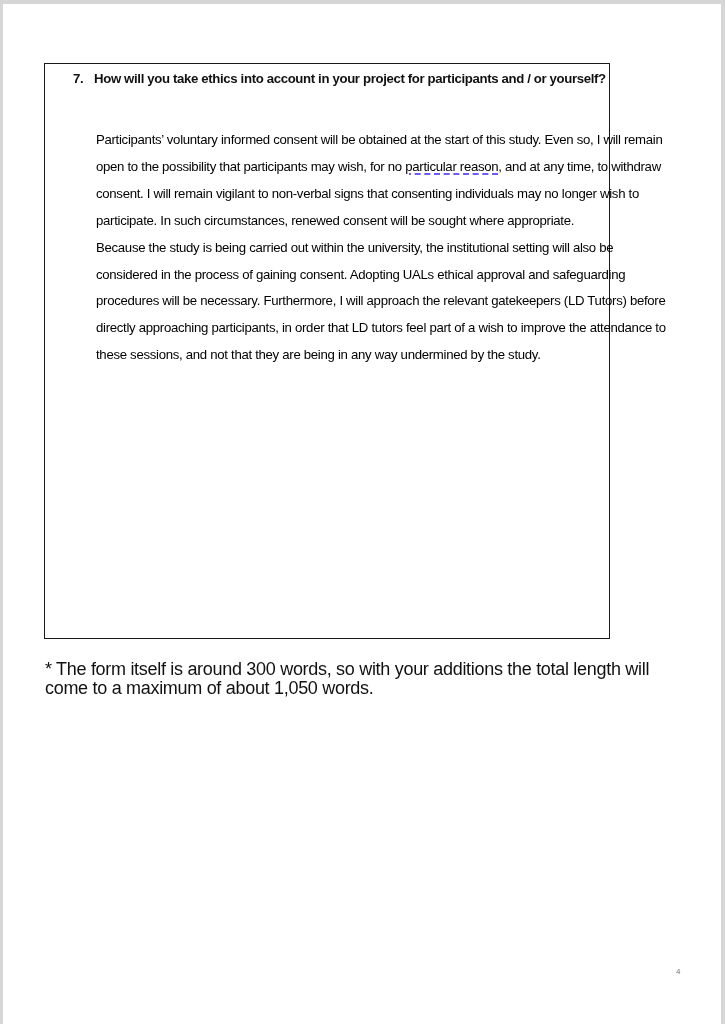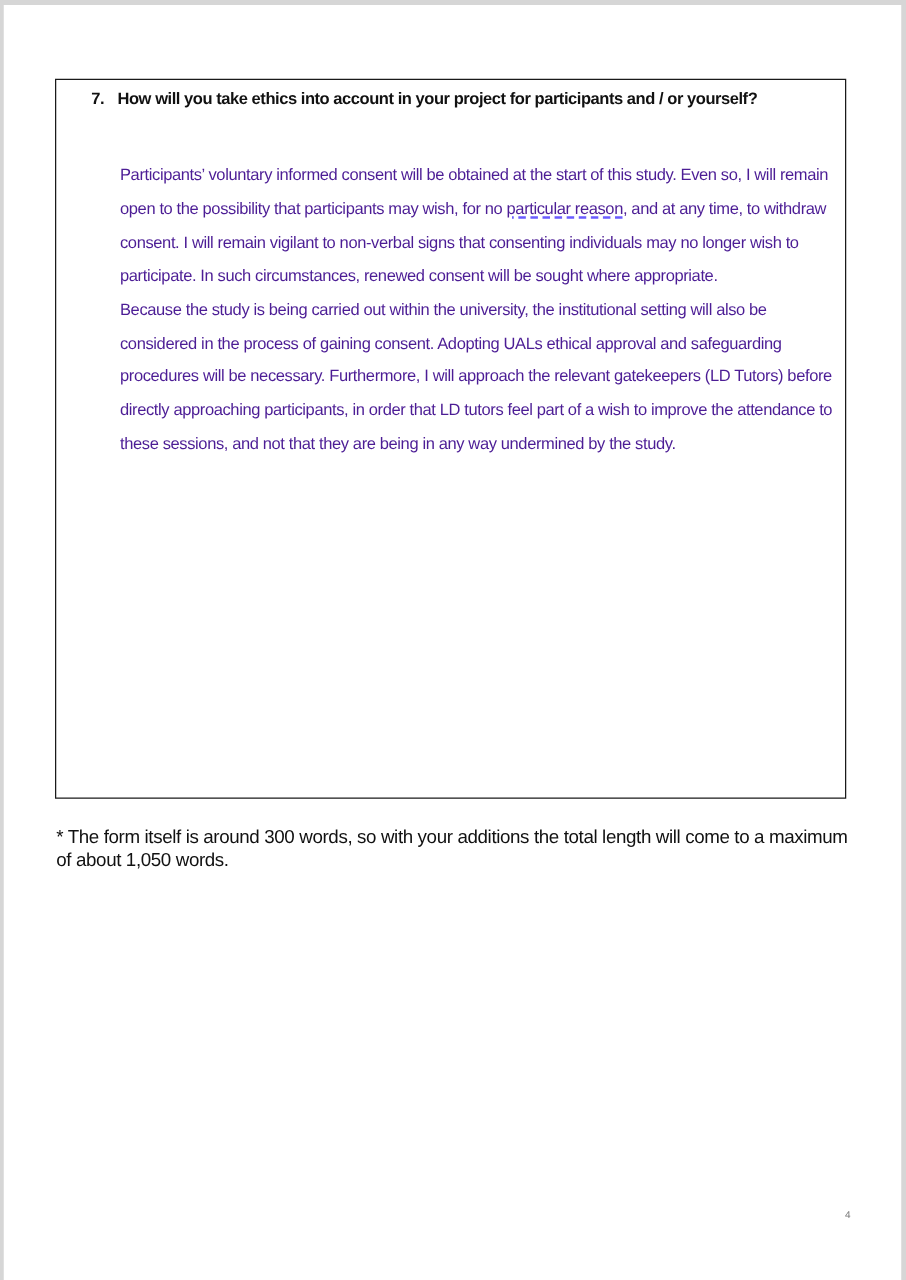--- a/index.html
+++ b/index.html
@@ -9,45 +9,45 @@
       font-family: "Liberation Sans", sans-serif;
       color: #111;
     }
     .page {
       position: absolute; left: 3px; top: 4px;
       width: 718px; height: 1020px;
       background: #ffffff;
     }
     .box {
       position: absolute; left: 41px; top: 59px;
-      width: 633px; height: 576px;
+      width: 566px; height: 576px;
       border: 1.5px solid #1a1a1a;
       box-sizing: border-box;
     }
     .question {
       position: absolute; left: 28px; top: 7px;
       font-size: 13.2px; font-weight: bold; letter-spacing: -0.35px;
       white-space: nowrap;
     }
     .question .num { display: inline-block; width: 21px; }
     .answer {
       position: absolute; left: 51px; top: 63px; width: 580px;
       font-size: 13.2px; line-height: 26.9px; letter-spacing: -0.3px;
-      color: #4c1d95;
+      color: #000000;
     }
     .answer p { margin: 0; }
     .answer .gap { height: 26.9px; }
     .flagged {
       text-decoration: underline dashed #6a5cff;
       text-underline-offset: 3px;
       text-decoration-thickness: 2px;
     }
     .footnote {
       position: absolute; left: 42px; top: 656px; width: 640px;
-      font-size: 15px; line-height: 19px; letter-spacing: -0.3px;
+      font-size: 18px; line-height: 19px; letter-spacing: -0.3px;
       color: #111;
     }
     .page-number {
       position: absolute; left: 673px; top: 963px;
       font-size: 8px; color: #777;
     }
   </style>
 </head>
 <body>
 

